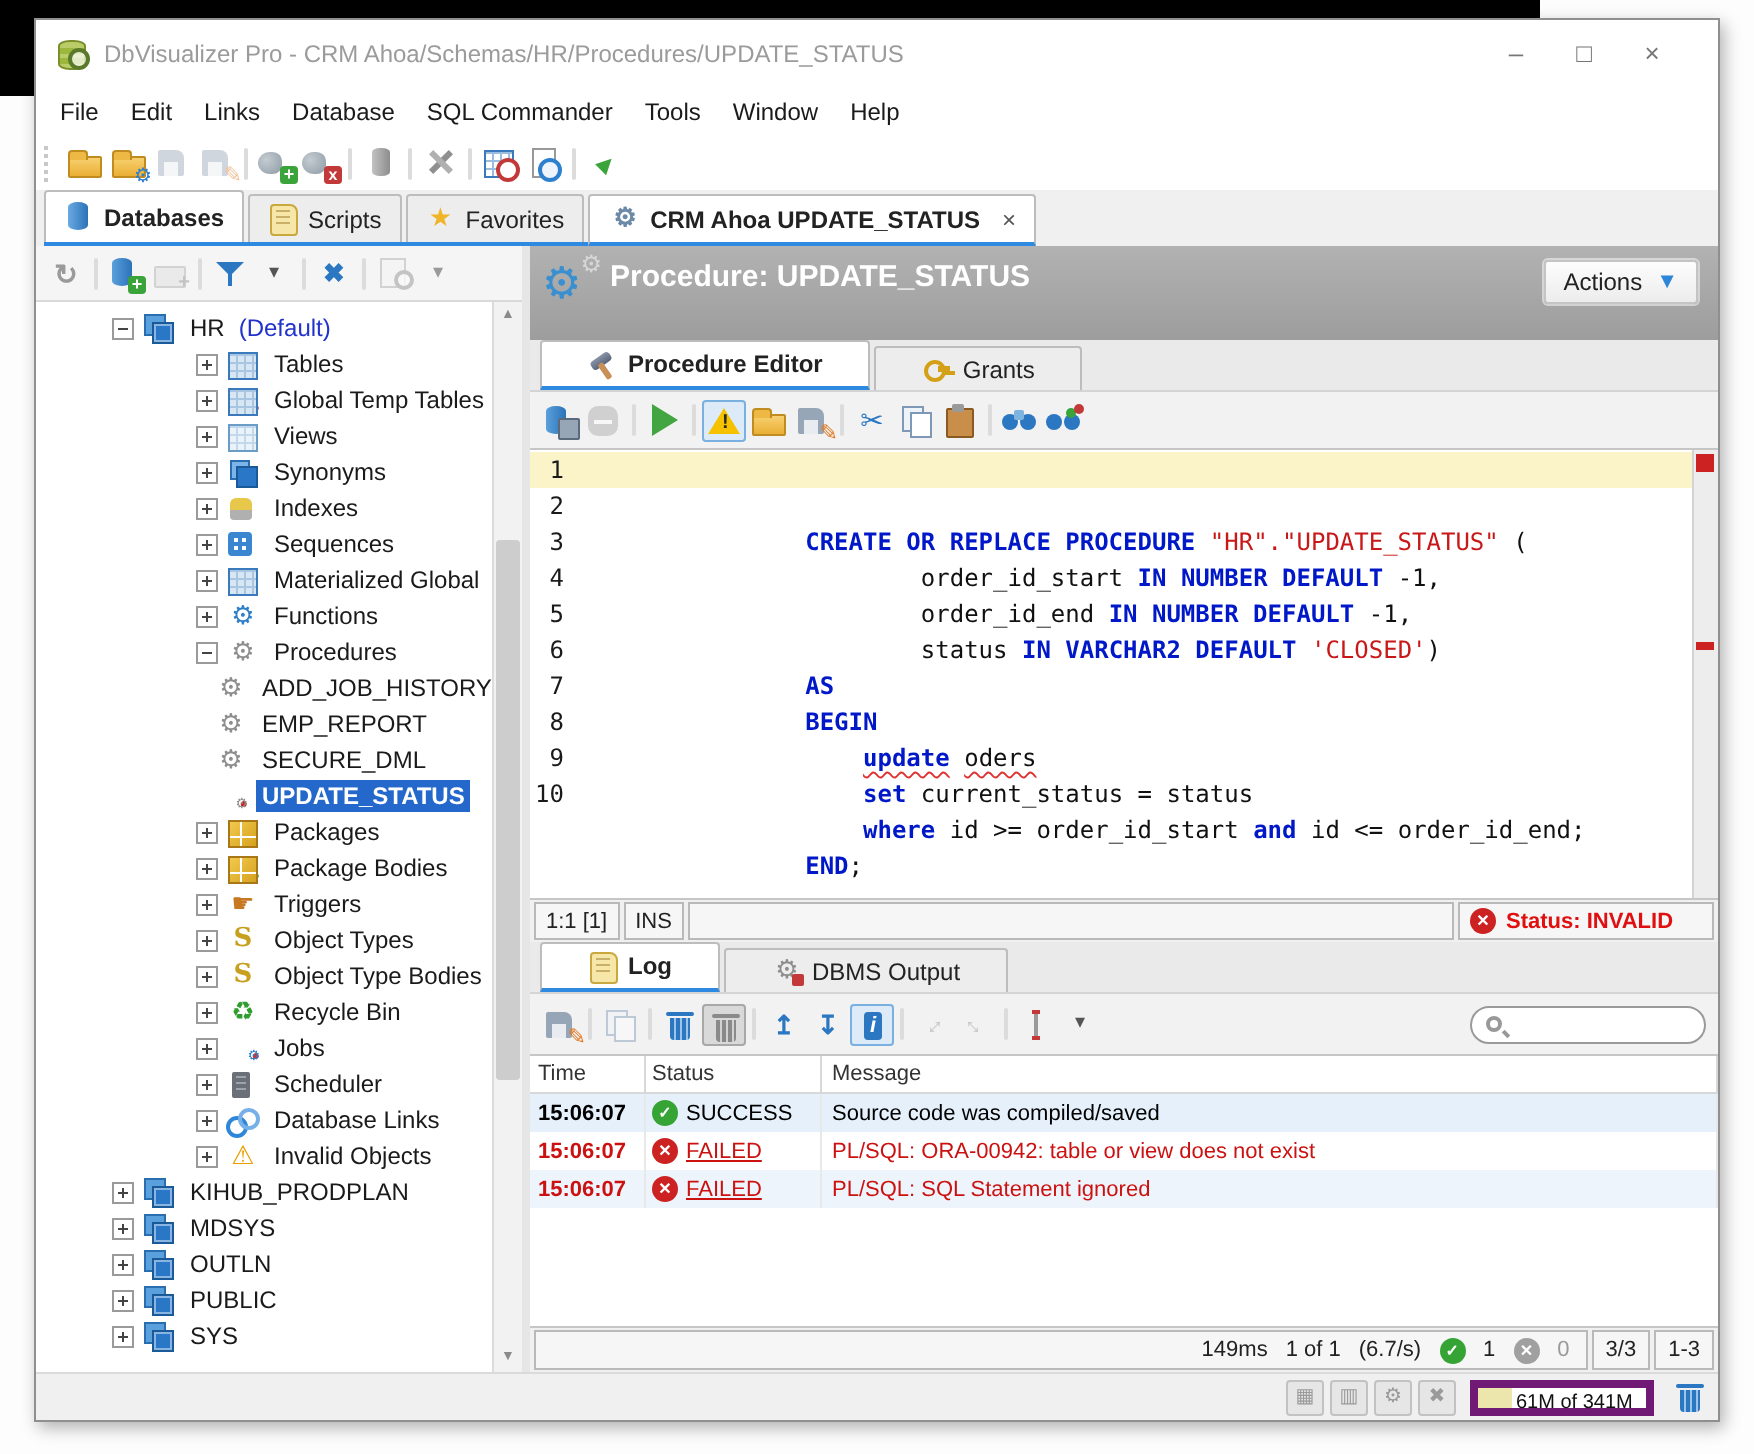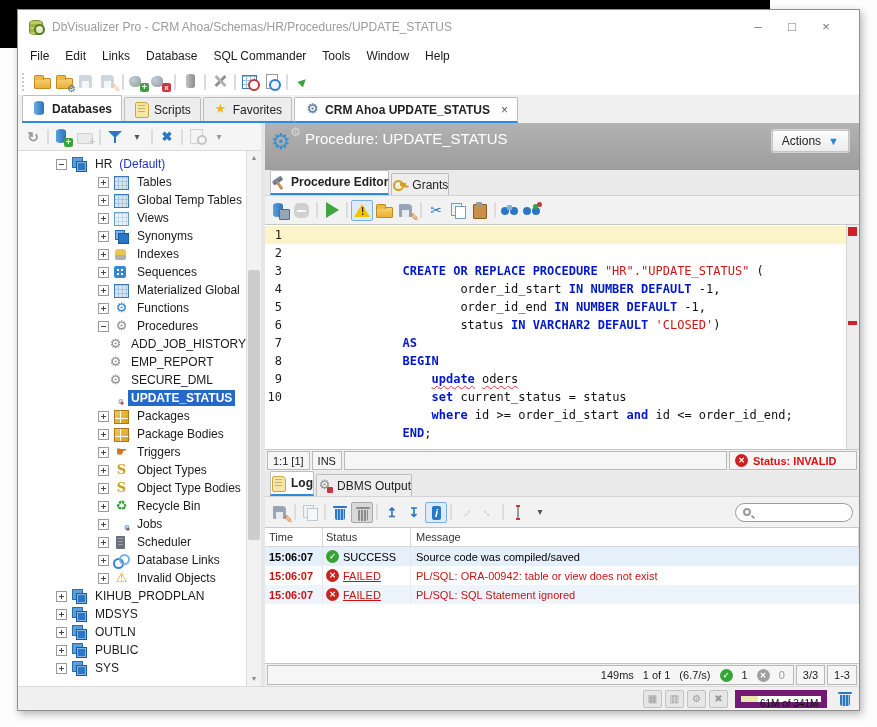--- a/index.html
+++ b/index.html
@@ -210,30 +210,30 @@
   .sthumb { position:absolute; left:1px; right:1px; top:105px; height:270px; background:#cdcdcd; border-radius:2px; }
 
   
   .right-panel { flex:1; display:flex; flex-direction:column; min-width:0; background:#f0f0f0; }
   .obj-header { height:47px; flex:none; background:linear-gradient(#b2b2b2,#9d9d9d); position:relative;
     display:flex; align-items:flex-start; padding:4px 8px 0 6px; }
   .hdr-gear { width:30px; height:32px; position:relative; flex:none; }
   .hdr-gear::before { content:"⚙"; position:absolute; left:0; top:4px; font-size:22px; color:#3a8fd0; line-height:22px; }
   .hdr-gear::after { content:"⚙"; position:absolute; right:0; top:-2px; font-size:12px; color:#d6d6d6; }
   .hdr-texts { display:flex; flex-direction:column; margin-left:4px; min-width:0; }
-  .obj-title { font-size:15px; font-weight:normal; color:#fff; margin-top:3px; }
+  .obj-title { font-size:15px; font-weight:bold; color:#fff; margin-top:3px; }
   .obj-bc { font-size:11px; color:#2a35c0; margin-top:4px; }
   .actions-btn { position:absolute; right:10px; top:7px; display:flex; align-items:center; gap:7px;
     font-family:inherit; font-size:12px; color:#222; padding:3px 9px;
     background:linear-gradient(#fdfdfd,#ececec); border:1px solid #c4c4c4; border-radius:2px;
     box-shadow:0 0 0 1px rgba(255,255,255,.5); }
   .actions-btn .caret { color:#2e86d8; font-size:11px; }
 
   .ptabs { height:26px; flex:none; background:#eaeaea; display:flex; align-items:flex-end; padding-left:5px; border-bottom:1px solid #d4d4d4; }
-  .ptab { height:22px; display:flex; align-items:center; gap:5px; padding:0 0; border:1px solid #bdbdbd; border-bottom:none;
+  .ptab { height:22px; display:flex; align-items:center; gap:5px; padding:0 23px; border:1px solid #bdbdbd; border-bottom:none;
     background:#ededed; font-size:12px; border-radius:2px 2px 0 0; margin-right:2px; color:#222; }
   .ptab.active { background:#fff; font-weight:bold; height:25px; border-bottom:2px solid #2e8ae0; }
 
   .ed-toolbar { height:28px; flex:none; background:#f2f2f2; display:flex; align-items:center; padding-left:4px; }
 
   
   .editor { height:226px; flex:none; display:flex; background:#fff; border-top:1px solid #c6c6c6; border-bottom:1px solid #c6c6c6; }
   .code { flex:1; overflow:hidden; font-family:"DejaVu Sans Mono", monospace; font-size:12px; padding-top:1px; }
   .cl { display:flex; height:18px; line-height:18px; white-space:pre; }
   .cl.hl { background:#fbf4c8; }
@@ -289,21 +289,21 @@
     justify-content:flex-end; gap:9px; padding-right:8px; color:#222; }
   .lsr-cell { border:1px solid #b9b9b9; background:#f6f6f6; display:flex; align-items:center; padding:0 6px; color:#222; }
   .graytext { color:#9a9a9a; }
 
   
   .statusbar { height:24px; flex:none; background:#f0f0f0; border-top:1px solid #dadada; display:flex;
     align-items:center; justify-content:flex-end; gap:3px; padding-right:5px; }
   .sbtn { width:19px; height:18px; border:1px solid #c2c2c2; background:#e6e6e6; display:inline-flex;
     align-items:center; justify-content:center; border-radius:2px; flex:none; }
   .sbtn .glyph { font-size:10px; line-height:1; }
-  .mem { width:92px; height:18px; border:6px solid #701a75; position:relative; font-size:10px; background:#fff; margin:0 4px; flex:none; }
+  .mem { width:92px; height:18px; border:4px solid #701a75; position:relative; font-size:10px; background:#fff; margin:0 4px; flex:none; }
   .memfill { position:absolute; left:0; top:0; bottom:0; width:17px; background:#ece5ac; }
   .memtext { position:relative; padding-left:19px; line-height:16px; color:#111; white-space:nowrap; }
   .sb-trash { width:20px; }
 </style>
 </head>
 <body>
 
 <div class="stage">
   <div class="bg-top"></div>
   <div class="bg-left"></div>

